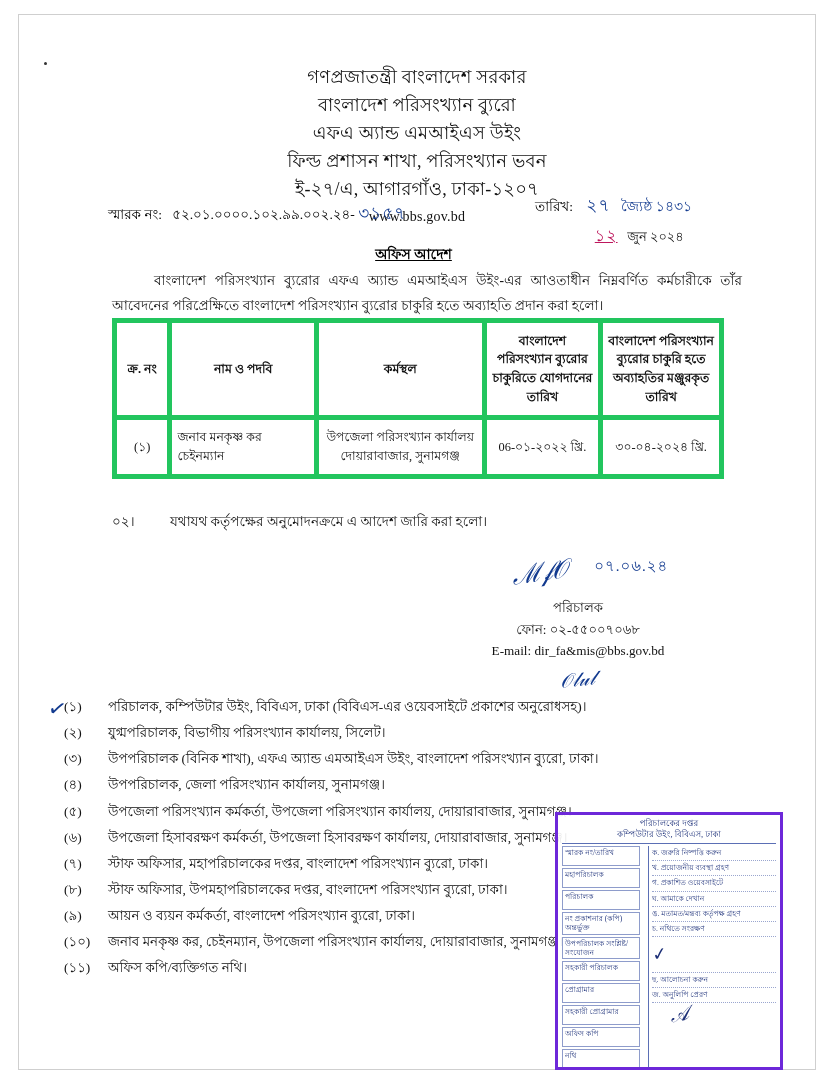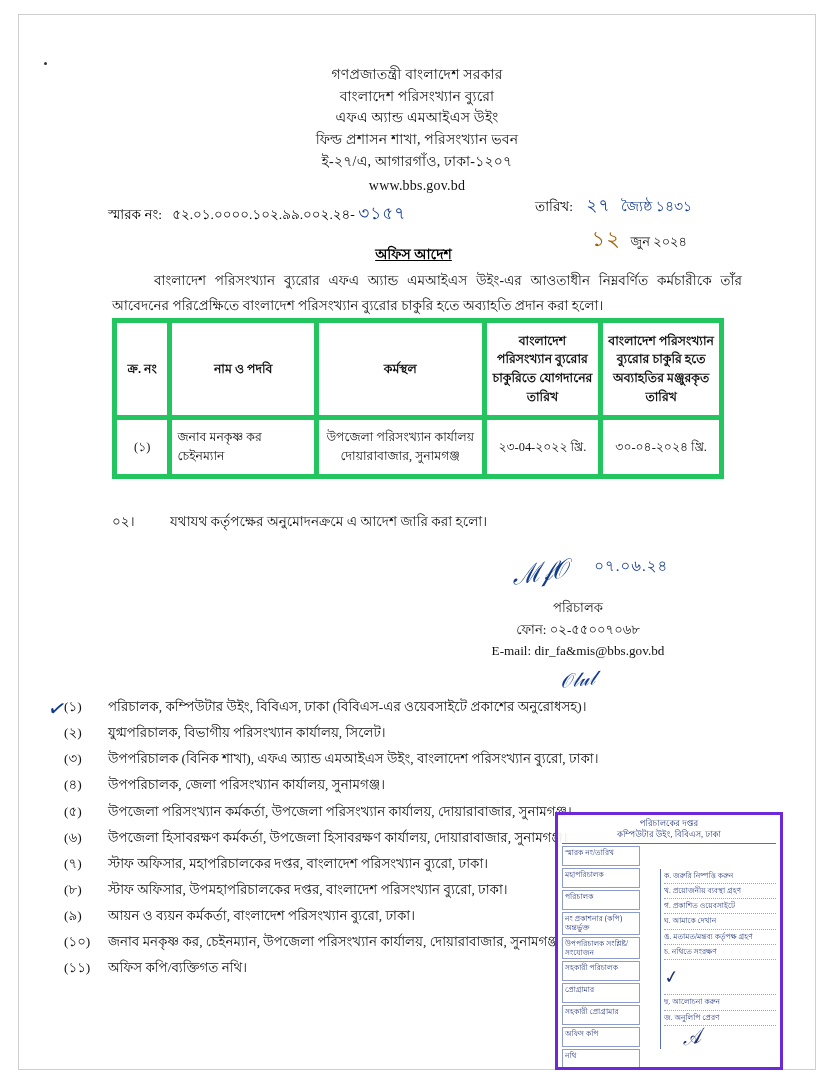--- a/index.html
+++ b/index.html
@@ -41,21 +41,21 @@
   .letterhead {
     position: absolute;
     left: 0;
     right: 0;
     top: 64px;
     text-align: center;
     color: #111;
     line-height: 1.55;
   }
   .letterhead div {
-    font-size: 14px;
+    font-size: 18px;
     letter-spacing: .2px;
   }
   .letterhead .site {
     font-size: 14px;
     margin-top: 3px;
     font-family: "Liberation Serif", serif;
   }
 
   
   .memo-row {
@@ -103,21 +103,21 @@
     border-top: 1px solid #333;
     width: 148px;
     margin: 0 auto;
   }
   .date-stack .d2 {
     font-size: 13px;
     display: block;
     padding-top: 2px;
     color: #111;
   }
-  .date-stack .d2 .handno { font-size: 21px; color: #a16207; letter-spacing: 1px; }
+  .date-stack .d2 .handno { font-size: 16px; color: #be185d; letter-spacing: 1px; text-decoration: underline; }
 
   
   .doc-title {
     position: absolute;
     left: 0; right: 7px;
     top: 243px;
     text-align: center;
     font-size: 14px;
     font-weight: bold;
     text-decoration: underline;
@@ -281,22 +281,21 @@
   .stamp .st-title {
     text-align: center;
     font-size: 8.5px;
     line-height: 1.35;
     border-bottom: 1px solid #5b6fb5;
     padding-bottom: 2px;
     margin-bottom: 2px;
   }
   .stamp .st-body {
     display: flex;
-    gap: 20px;
-    align-items: center;
+    gap: 8px;
   }
   .stamp .st-left {
     width: 78px;
     flex: 0 0 78px;
   }
   .stamp .st-right {
     flex: 1 1 auto;
     padding-left: 3px;
     border-left: 1px solid #5b6fb5;
   }
@@ -386,21 +385,21 @@
         <tr>
           <td class="c-sl">(১)</td>
           <td class="c-name cell-2line">
             <span class="l1">জনাব মনকৃষ্ণ কর</span>
             <span class="l2">চেইনম্যান</span>
           </td>
           <td class="c-place cell-2line place-cell">
             <span class="l1">উপজেলা পরিসংখ্যান কার্যালয়</span>
             <span class="l2">দোয়ারাবাজার, সুনামগঞ্জ</span>
           </td>
-          <td class="c-join">২৩-04-২০২২ খ্রি.</td>
+          <td class="c-join">06-০১-২০২২ খ্রি.</td>
           <td class="c-rel">৩০-০৪-২০২৪ খ্রি.</td>
         </tr>
       </tbody>
     </table>
   </div>
 
   <div class="clause2">
     <span class="num">০২।</span><span>যথাযথ কর্তৃপক্ষের অনুমোদনক্রমে এ আদেশ জারি করা হলো।</span>
   </div>
 

